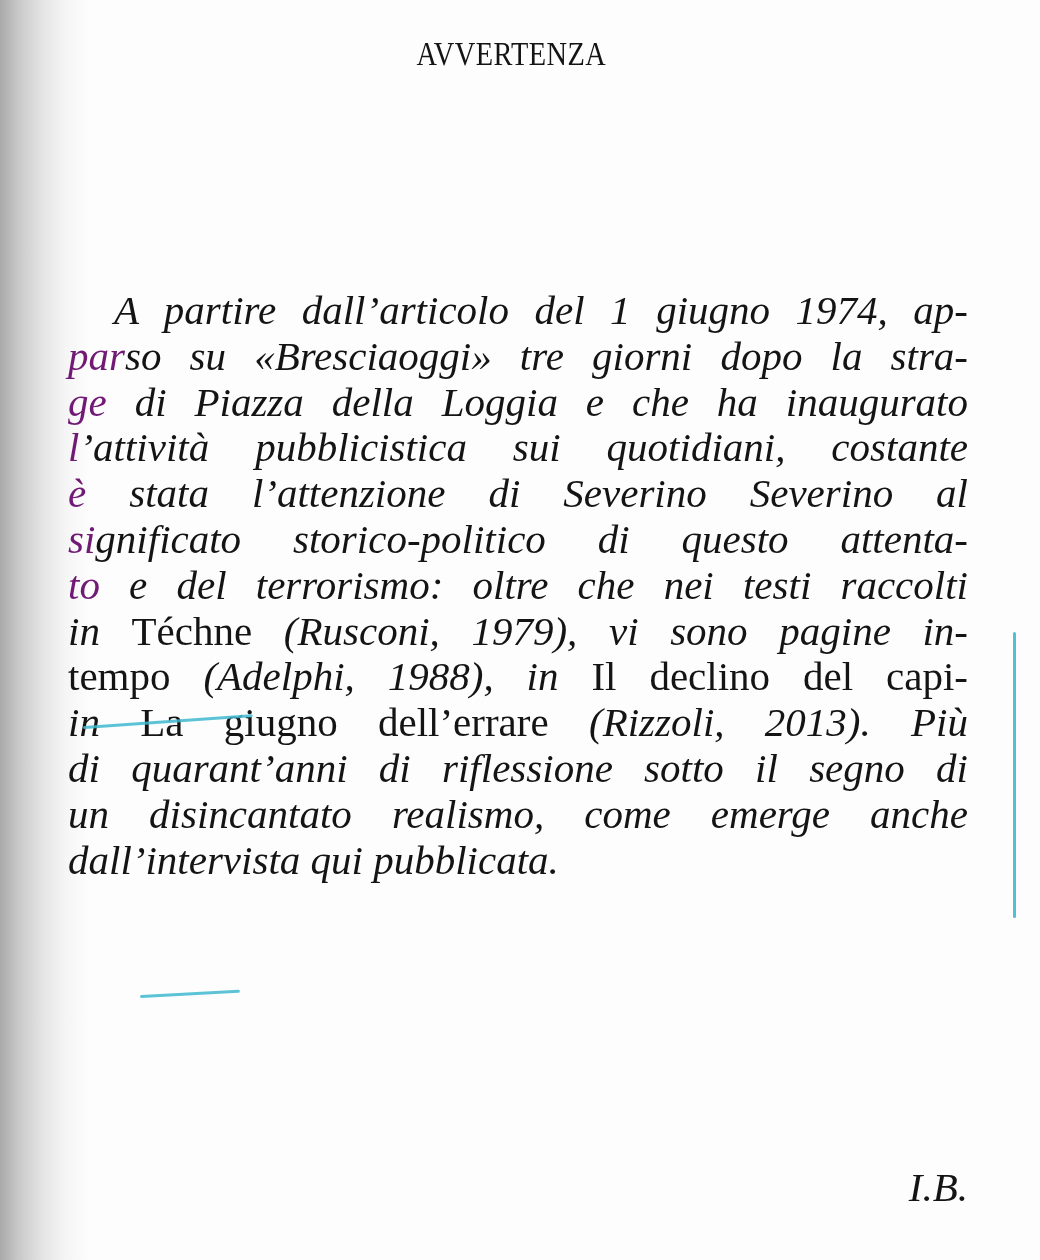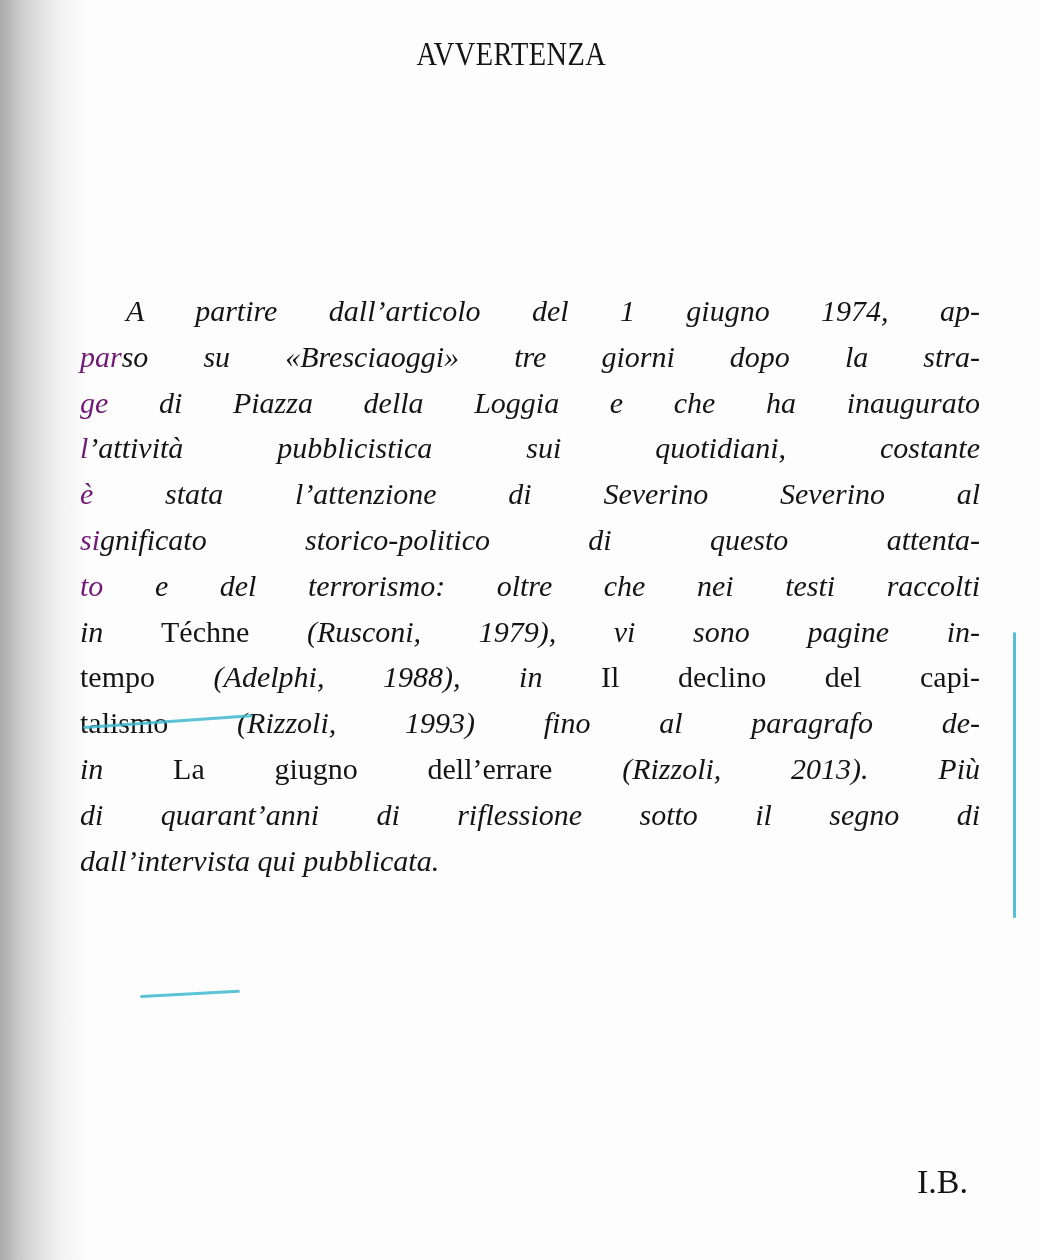--- a/index.html
+++ b/index.html
@@ -12,32 +12,32 @@
     .edge-shadow {
       position: absolute; left: 0; top: 0; width: 90px; height: 1260px;
       background: linear-gradient(to right, #a9a9a9 0px, #c8c8c8 18px, #e2e2e2 40px, #f5f5f5 65px, rgba(253,253,253,0) 90px);
     }
     .heading {
       position: absolute; left: 0; width: 1020px; top: 36px;
       text-align: center; font-size: 33px; letter-spacing: 0.5px;
       transform: scaleX(0.86); transform-origin: 520px 0;
     }
     .body-text {
-      position: absolute; left: 80px; top: 288px; width: 900px;
-      font-size: 30px; line-height: 45.8px;
+      position: absolute; left: 68px; top: 288px; width: 900px;
+      font-size: 41px; line-height: 45.8px;
     }
     .line { display: block; white-space: nowrap; height: 45.8px; position: relative; }
     .line.just { text-align: justify; text-align-last: justify; }
     .line.indent { padding-left: 46px; }
     .i { font-style: italic; }
     .r { font-style: normal; }
     .faded { color: #701a75; filter: blur(0.6px); }
     .signature {
       position: absolute; right: 72px; top: 1163px;
-      font-size: 34px;
+      font-style: italic; font-size: 41px;
     }
     .marker-line {
       position: absolute; left: 1013px; top: 632px; width: 3px; height: 286px;
       background: #3fb8cf; border-radius: 2px; opacity: 0.9;
     }
     .underline {
       position: absolute; height: 3px; background: #3fb8cf; border-radius: 2px; opacity: 0.85;
     }
     .ul1 { left: 83px; top: 726px; width: 170px; transform: rotate(-4deg); transform-origin: left center; }
     .ul2 { left: 140px; top: 995px; width: 100px; transform: rotate(-3deg); transform-origin: left center; }
@@ -52,23 +52,23 @@
 <div class="body-text" id="body-text">
     <span class="line indent just"><span class="i">A partire dall’articolo del 1 giugno 1974, ap-</span></span>
     <span class="line just"><span class="i faded">par</span><span class="i">so su «Bresciaoggi» tre giorni dopo la stra-</span></span>
     <span class="line just"><span class="i faded">ge</span><span class="i"> di Piazza della Loggia e che ha inaugurato</span></span>
     <span class="line just"><span class="i faded">l</span><span class="i">’attività pubblicistica sui quotidiani, costante</span></span>
     <span class="line just"><span class="i faded">è</span><span class="i"> stata l’attenzione di Severino Severino al</span></span>
     <span class="line just"><span class="i faded">si</span><span class="i">gnificato storico-politico di questo attenta-</span></span>
     <span class="line just"><span class="i faded">to</span><span class="i"> e del terrorismo: oltre che nei testi raccolti</span></span>
     <span class="line just"><span class="i">in </span><span class="r">Téchne </span><span class="i">(Rusconi, 1979), vi sono pagine in-</span></span>
     <span class="line just"><span class="r">tempo </span><span class="i">(Adelphi, 1988), in </span><span class="r">Il declino del capi-</span></span>
-    <span class="line just"><span class="r">talismo </span><span class="i">(Rizzoli, 1993) fino al paragrafo de-</span></span>
     <span class="line just"><span class="i">in </span><span class="r">La giugno dell’errare </span><span class="i">(Rizzoli, 2013). Più</span></span>
     <span class="line just"><span class="i">di quarant’anni di riflessione sotto il segno di</span></span>
+    <span class="line just"><span class="i">un disincantato realismo, come emerge anche</span></span>
     <span class="line"><span class="i">dall’intervista qui pubblicata.</span></span>
   </div>
 
 <div class="marker-line"></div>
 <div class="underline ul1"></div>
 <div class="underline ul2"></div>
 
 <div class="signature">I.B.</div>
 
 </body></html>

